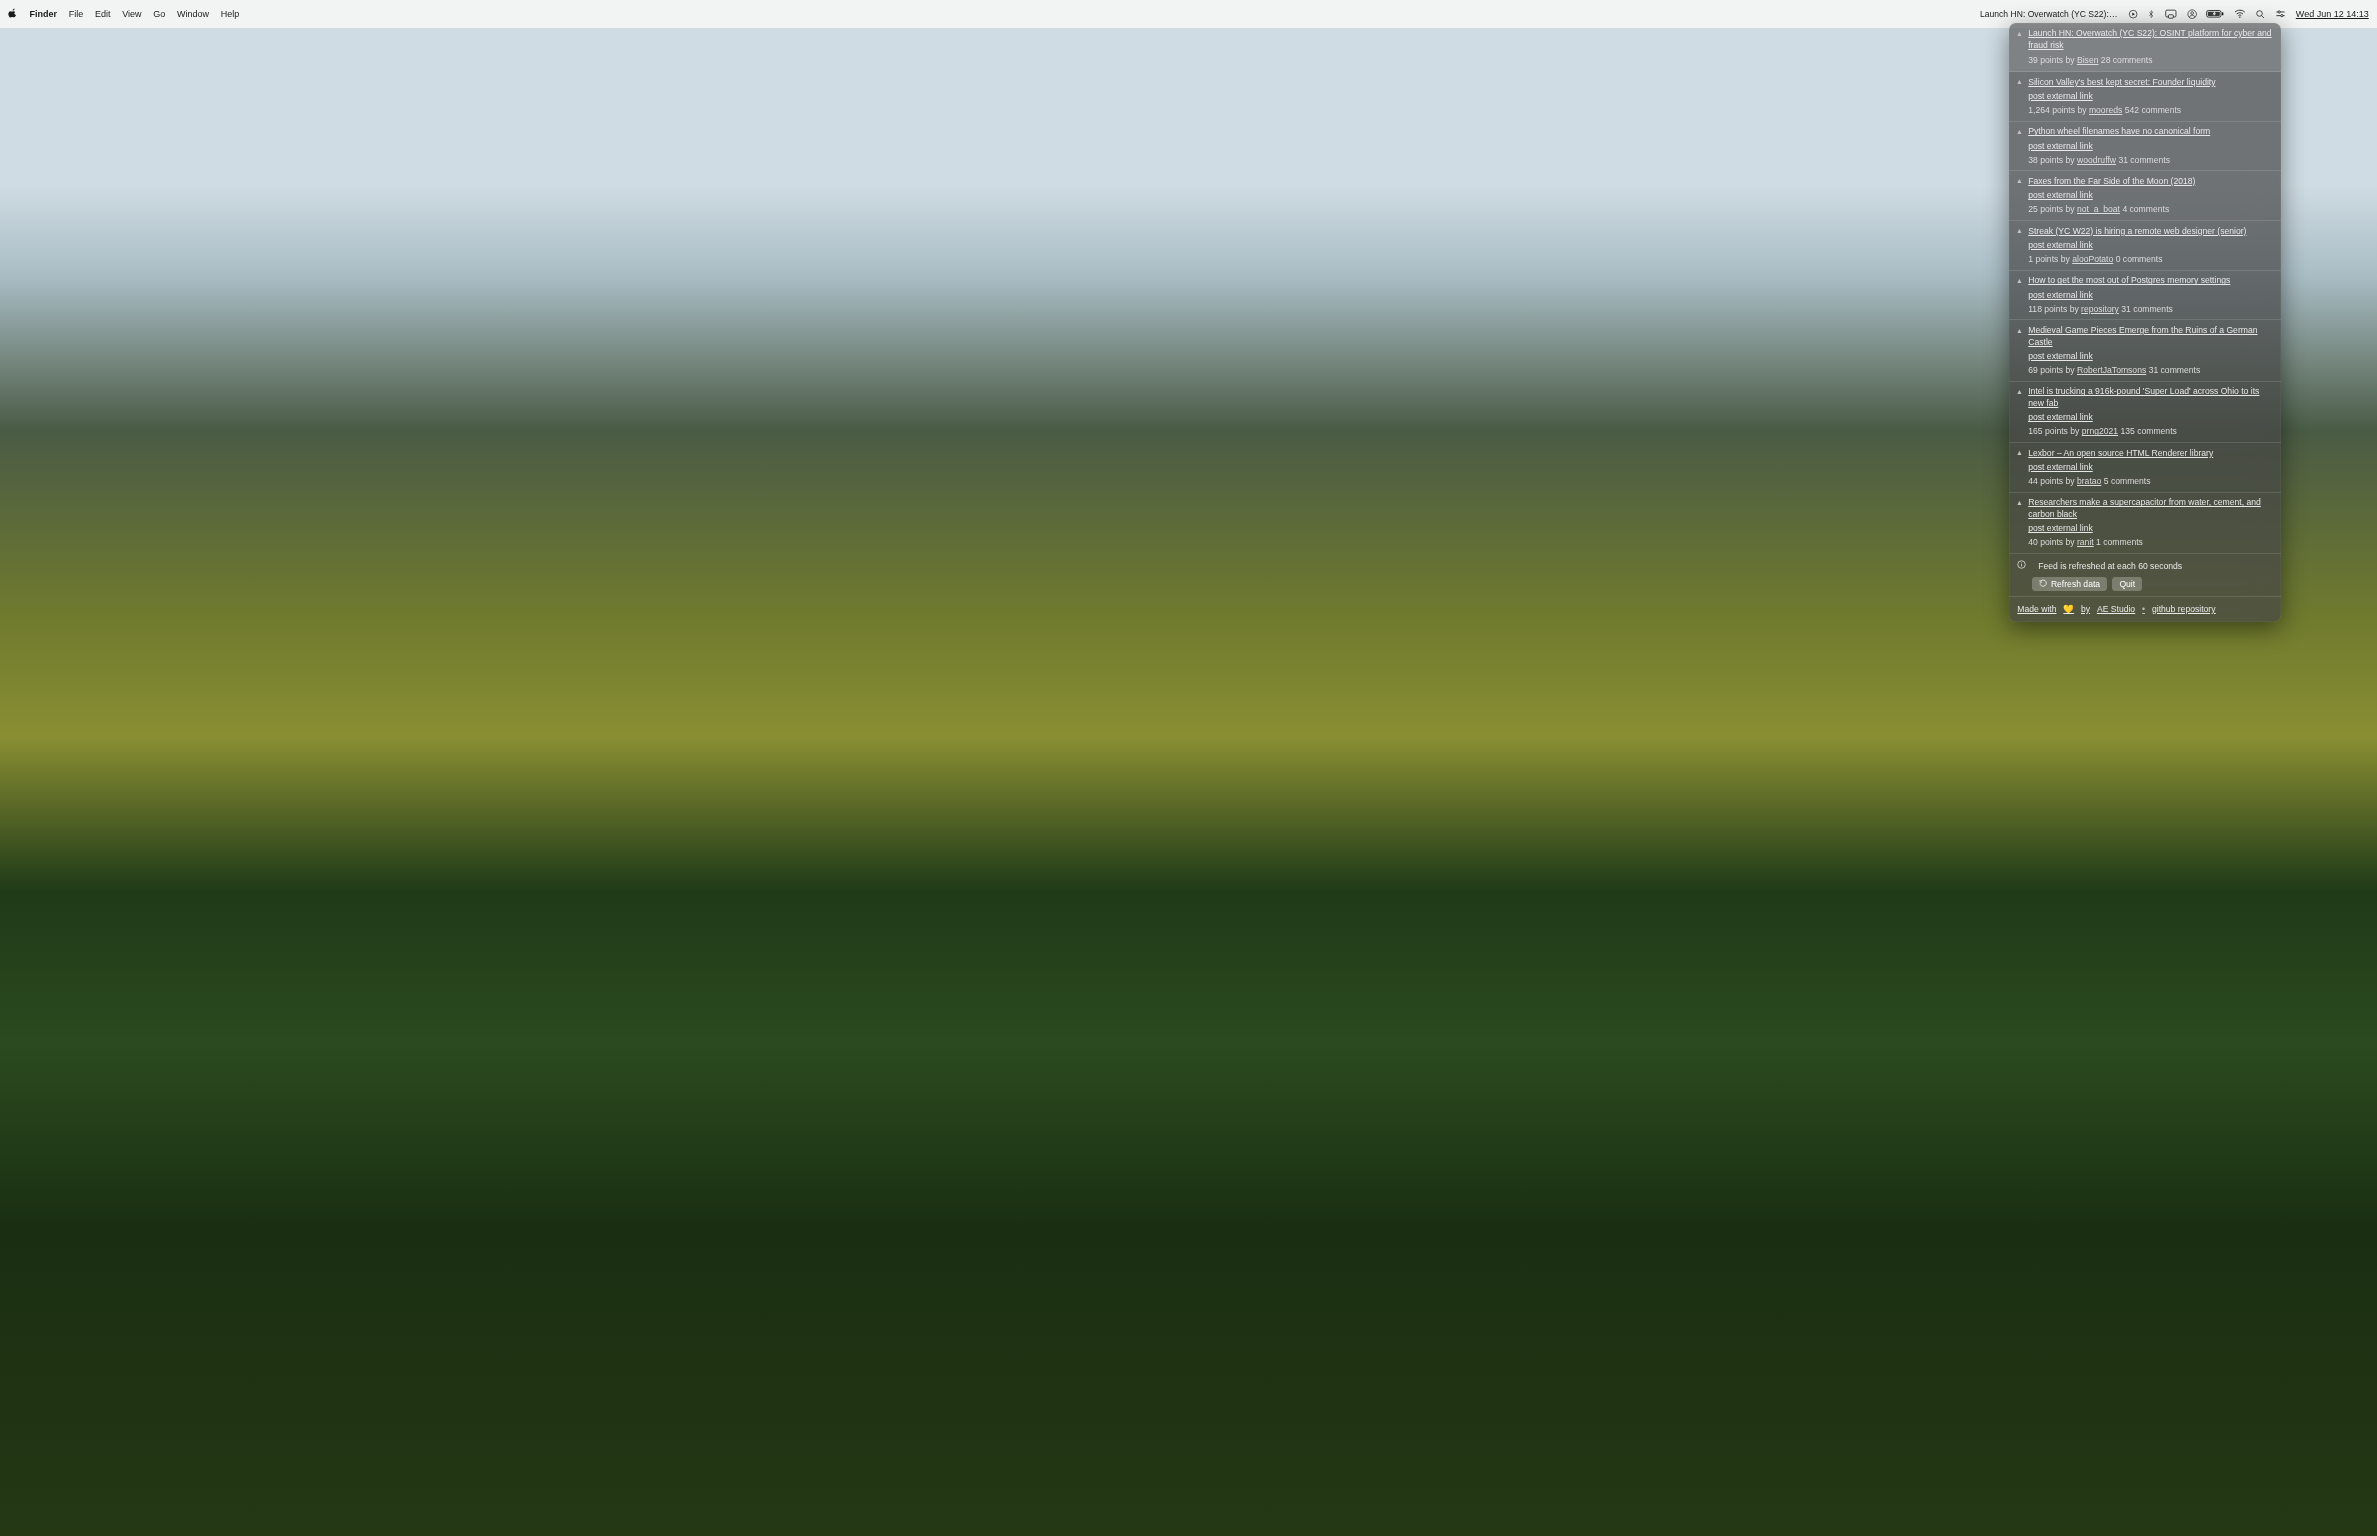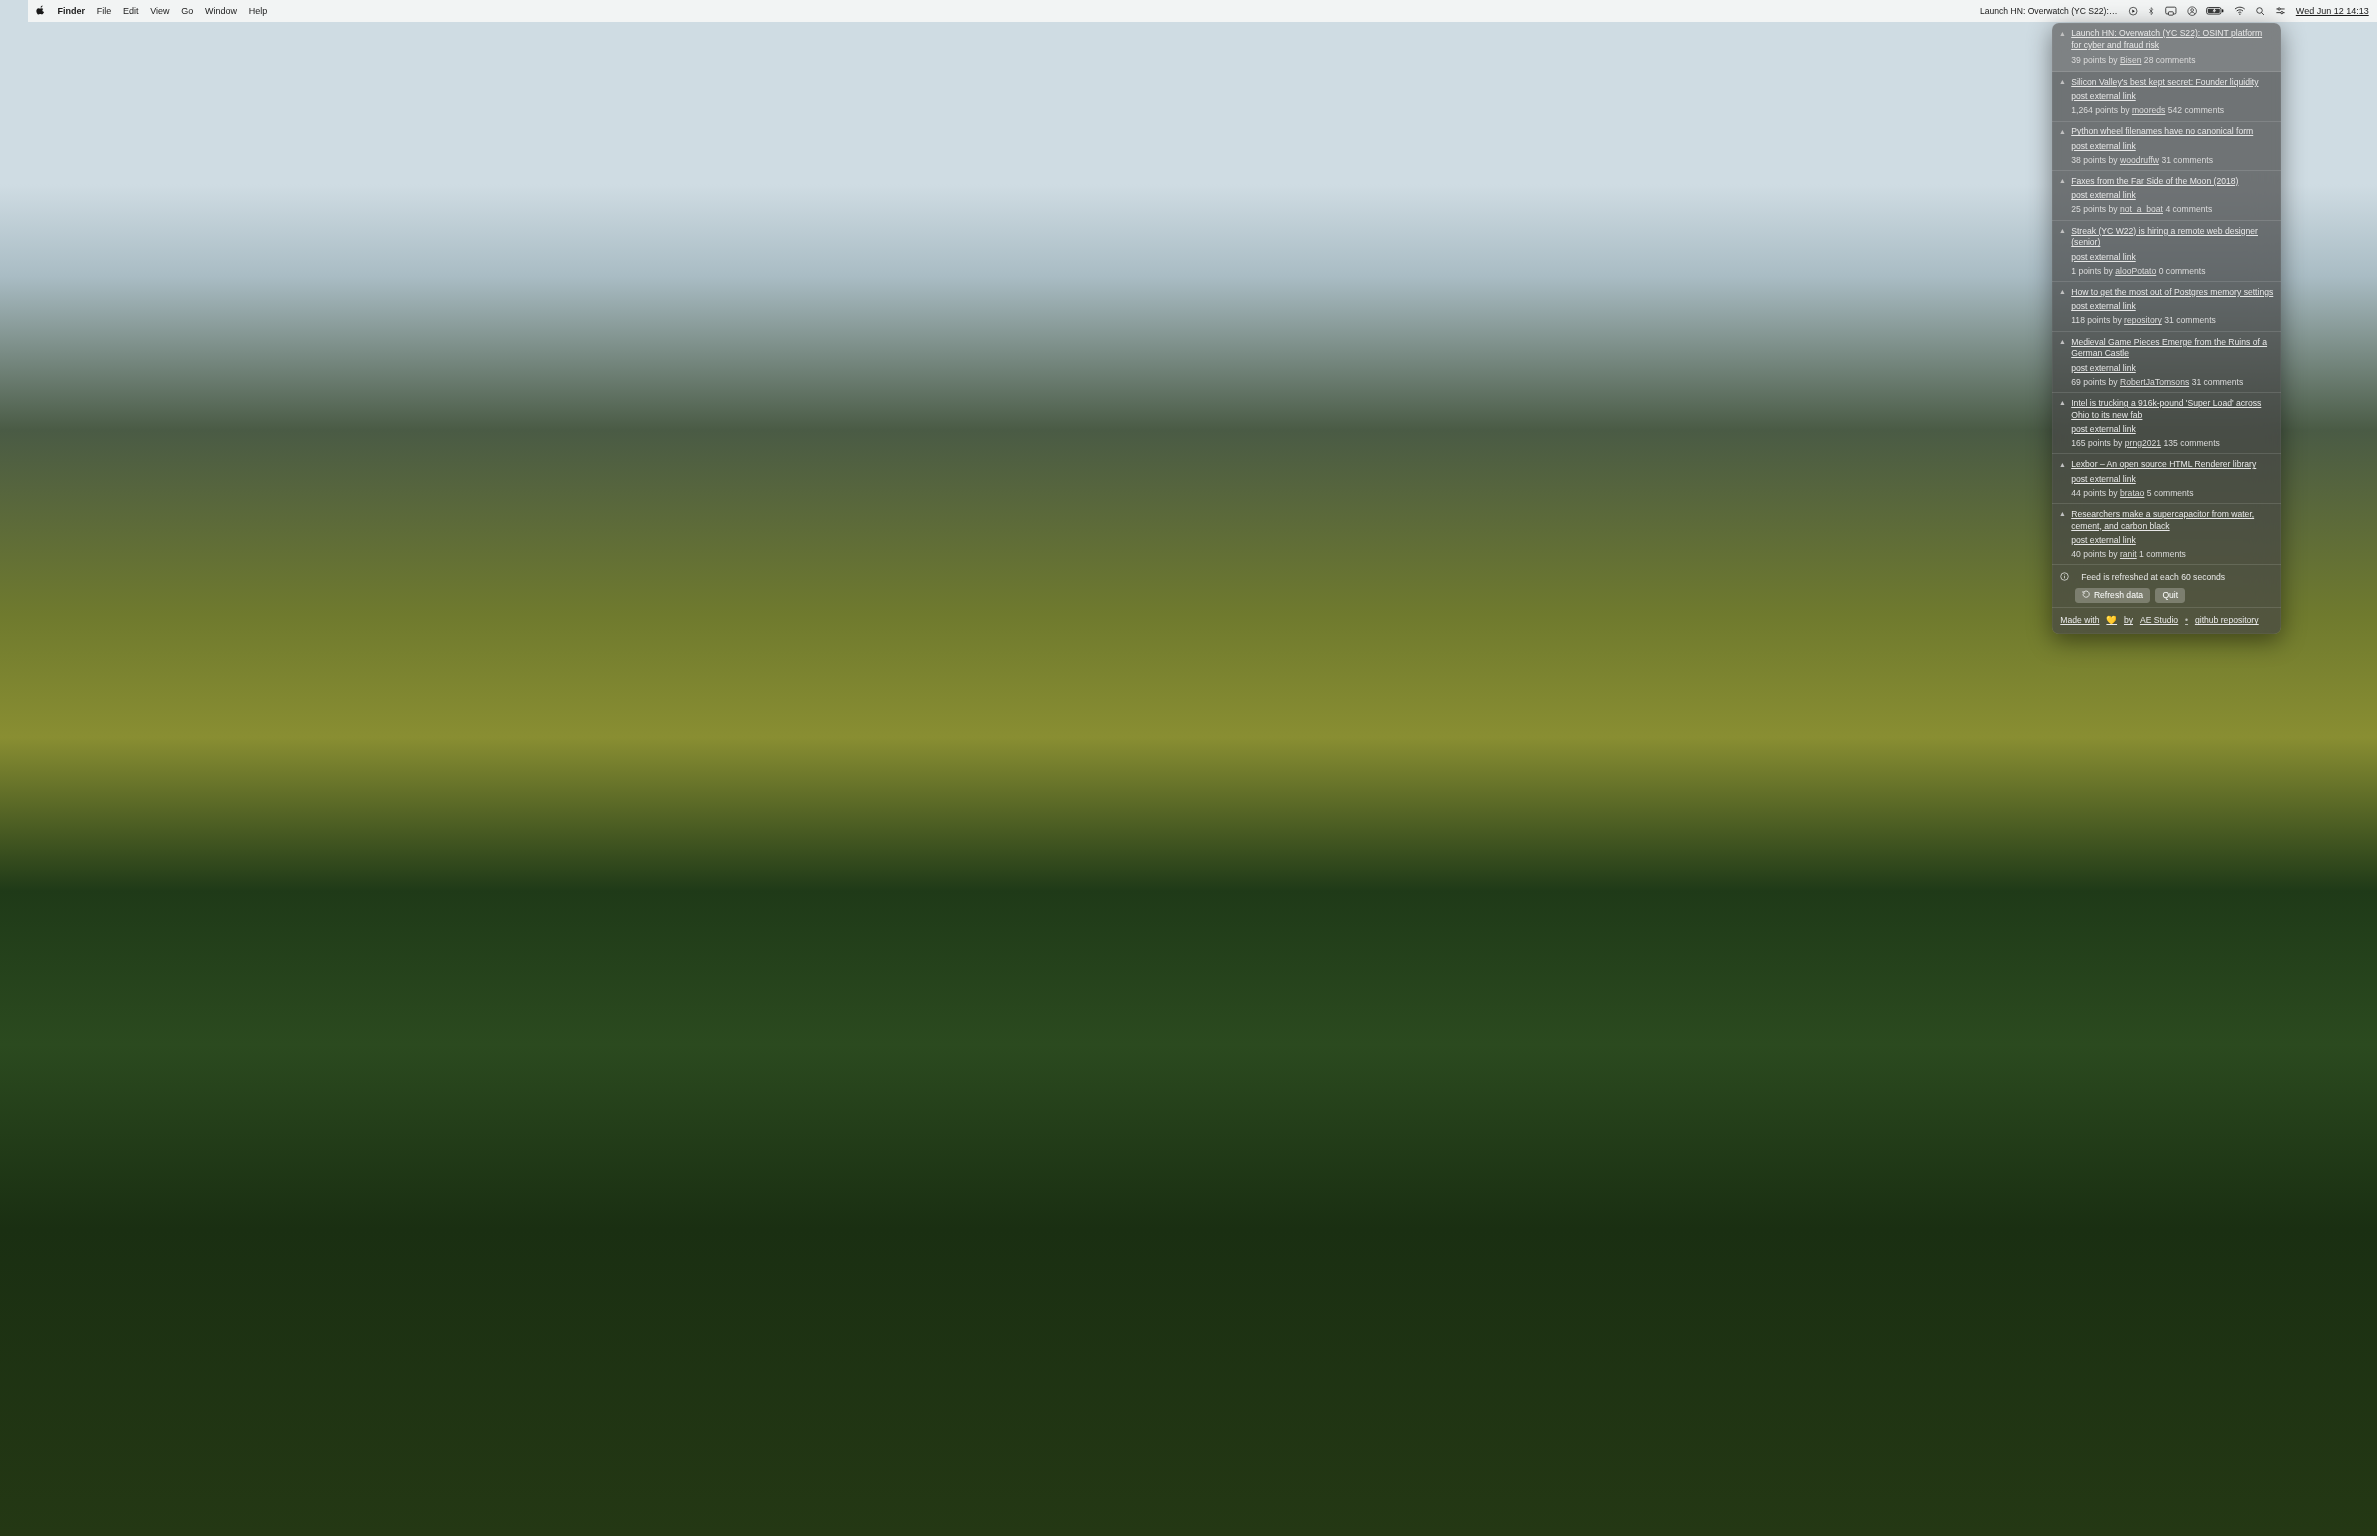--- a/index.html
+++ b/index.html
@@ -18,49 +18,48 @@
       #1a2f12 80%,
       #243814 100%);
     position: relative;
     color: #0b0b0b;
   }
 
   
   #menubar {
     position: absolute;
     top: 0; left: 0; right: 0;
-    height: 22px;
+    height: 28px;
     background: rgba(245,245,245,0.92);
     display: flex;
     align-items: center;
     padding: 0 8.3px;
     font-size: 9px;
     color: #1a1a1a;
-    margin-left: 28px;
   }
   #menubar .left { display: flex; align-items: center; gap: 11.7px; }
   #menubar .left .app { font-weight: 600; }
   #menubar .spacer { flex: 1; }
   #menubar .right { display: flex; align-items: center; gap: 9.6px; }
   #menubar .right .headline {
     max-width: 138px;
     white-space: nowrap;
     overflow: hidden;
     text-overflow: ellipsis;
     font-size: 8.6px;
   }
   #menubar .right .icon svg { display: block; }
   #menubar .right .dt { white-space: nowrap; text-decoration: underline; }
 
   
   #panel {
     position: absolute;
     top: 23.4px;
     right: 96px;
-    width: 229px;
+    width: 272px;
     background: rgba(70,70,70,0.70);
     border-radius: 6.9px;
     color: #e8e8e8;
     font-size: 8.6px;
     box-shadow: 0 6.9px 24px rgba(0,0,0,0.45), 0 0 0 0.3px rgba(255,255,255,0.15) inset;
     overflow: hidden;
     -webkit-backdrop-filter: blur(13.8px);
     backdrop-filter: blur(13.8px);
   }
   .story {

